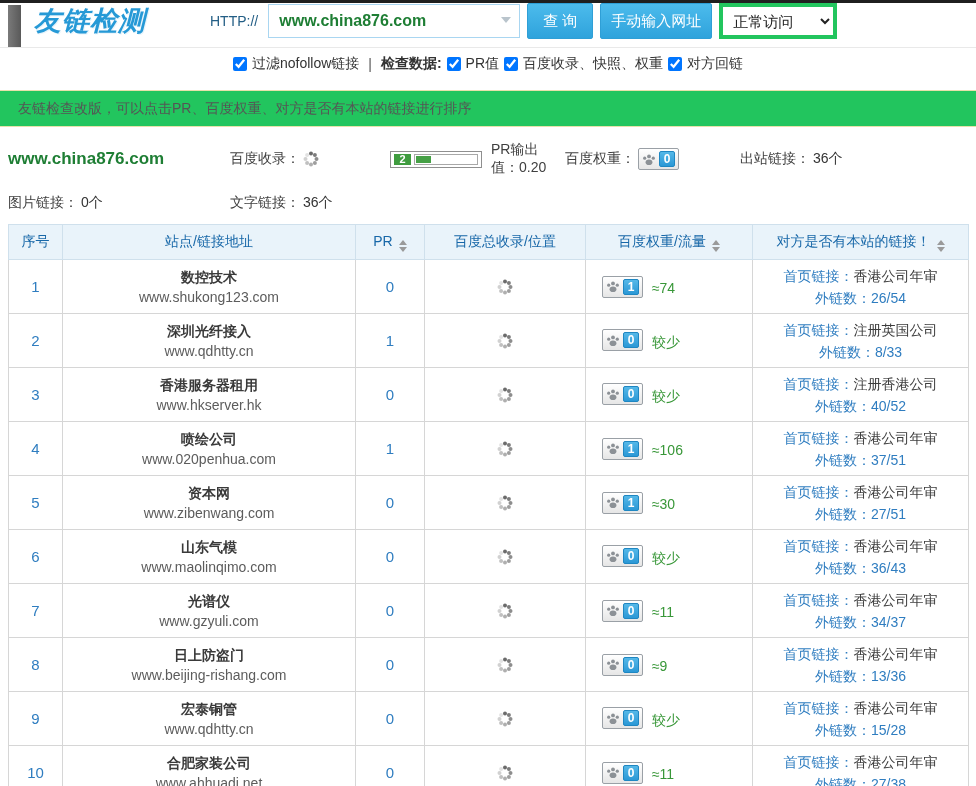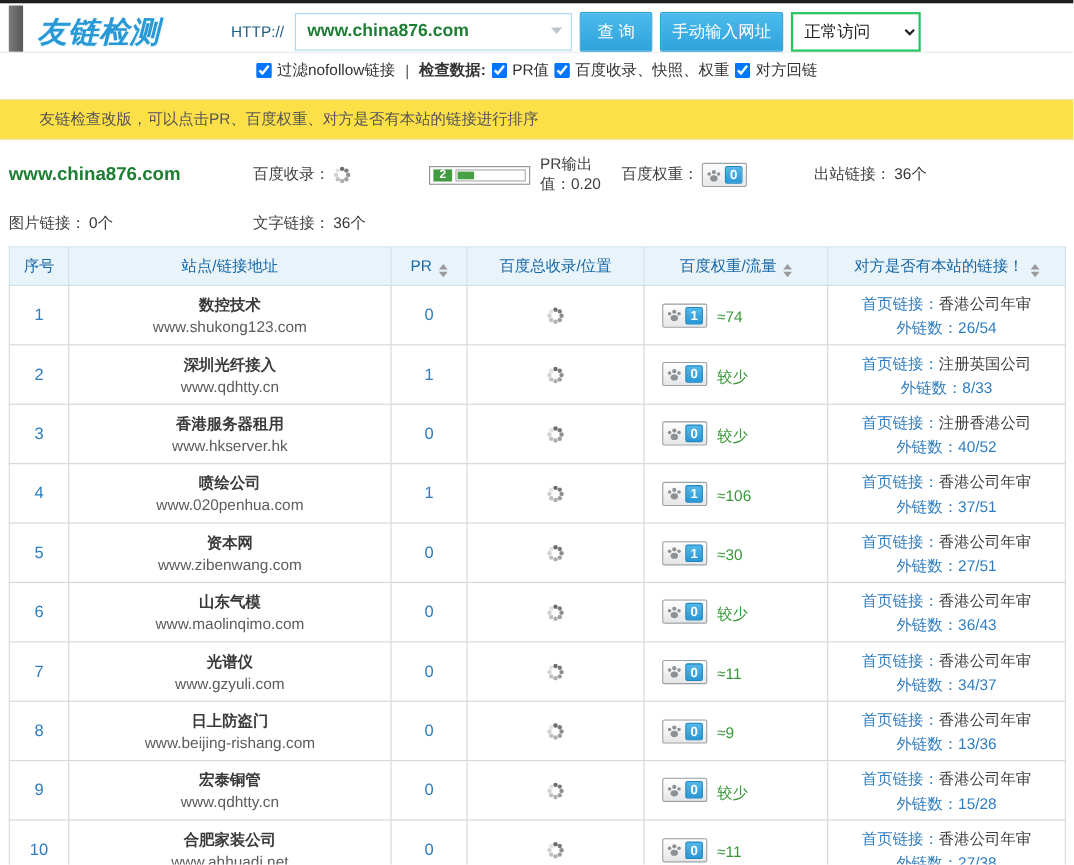--- a/index.html
+++ b/index.html
@@ -3,55 +3,55 @@
 <meta charset="utf-8">
 <style>
   * { margin:0; padding:0; box-sizing:border-box; }
   html,body { width:976px; height:786px; overflow:hidden; background:#fff;
     font-family:"Liberation Sans","DejaVu Sans",sans-serif; color:#333; }
 
   
   .top-strip { height:3px; background:#1f1f1f; }
 
   
-  .header { height:45px; display:flex; align-items:flex-end; position:relative;
+  .header { height:45px; display:flex; align-items:flex-start; position:relative;
     border-bottom:1px solid #e9e9e9; }
   .logo-bar { position:absolute; left:8px; top:2px; width:13px; height:42px;
     background:linear-gradient(90deg,#7a7a7a,#595959); }
   .logo-text { margin-left:34px; font-size:27px; font-weight:bold; font-style:italic;
     color:#2699d6; letter-spacing:1px; text-shadow:1px 1px 0 #e8f4fb; }
   .header-controls { display:flex; align-items:center; margin-left:64px; gap:7px; }
   .http-label { font-size:14px; color:#235e85; margin-right:3px; }
   .url-wrap { position:relative; }
   .url-input { width:252px; height:34px; border:1px solid #a9d6f1; padding:0 26px 0 10px;
     font-size:16px; font-weight:bold; color:#1e7e34; outline:none;
     font-family:"Liberation Sans","DejaVu Sans",sans-serif; }
   .url-caret { position:absolute; right:9px; top:13px; width:0; height:0;
     border-left:5px solid transparent; border-right:5px solid transparent;
     border-top:6px solid #b9c4cc; }
   .btn { height:36px; border:1px solid #2f9fd6; border-radius:2px; color:#fff;
     font-size:15px; background:linear-gradient(#4cbbec,#2fa3dc); cursor:pointer;
     font-family:"Liberation Sans","DejaVu Sans",sans-serif; }
   .btn-query { width:66px; }
   .btn-manual { width:112px; }
-  .access-select { width:118px; height:36px; border:2px solid #22c55e; font-size:15px;
+  .access-select { width:118px; height:36px; border:4px solid #22c55e; font-size:15px;
     color:#222; background:#fff; padding-left:6px;
     font-family:"Liberation Sans","DejaVu Sans",sans-serif; }
 
   
   .filter-row { height:31px; display:flex; align-items:center; justify-content:center;
     font-size:14px; color:#333; gap:5px; }
   .filter-row label { display:flex; align-items:center; gap:5px; }
   .filter-sep { margin:0 4px; color:#555; }
   .filter-strong { font-weight:bold; }
   input[type=checkbox] { width:14px; height:14px; }
 
   
-  .notice { margin-top:11px; height:37px; line-height:35px; background:#fde047;
-    border-top:1px solid #e7e1ab; border-bottom:1px solid #e7e1ab; padding-left:36px;
+  .notice { margin-top:11px; height:37px; line-height:35px; background:#22c55e;
+    border-top:1px solid #e7e1ab; border-bottom:1px solid #e7e1ab; padding-left:18px;
     font-size:14px; color:#555; }
 
   
   .summary { padding:14px 8px 12px 8px; display:grid;
     grid-template-columns:222px 160px 175px 175px 1fr; row-gap:17px; align-items:center; }
   .sum-site { font-size:17px; font-weight:bold; color:#1e7e34; }
   .sum-item { font-size:14px; color:#3f3f3f; display:flex; align-items:center; gap:3px; }
   .sum-val { color:#333; }
   .prline { display:flex; align-items:center; gap:9px; }
   .prbar { display:inline-flex; align-items:center; border:1px solid #8f8f8f;

